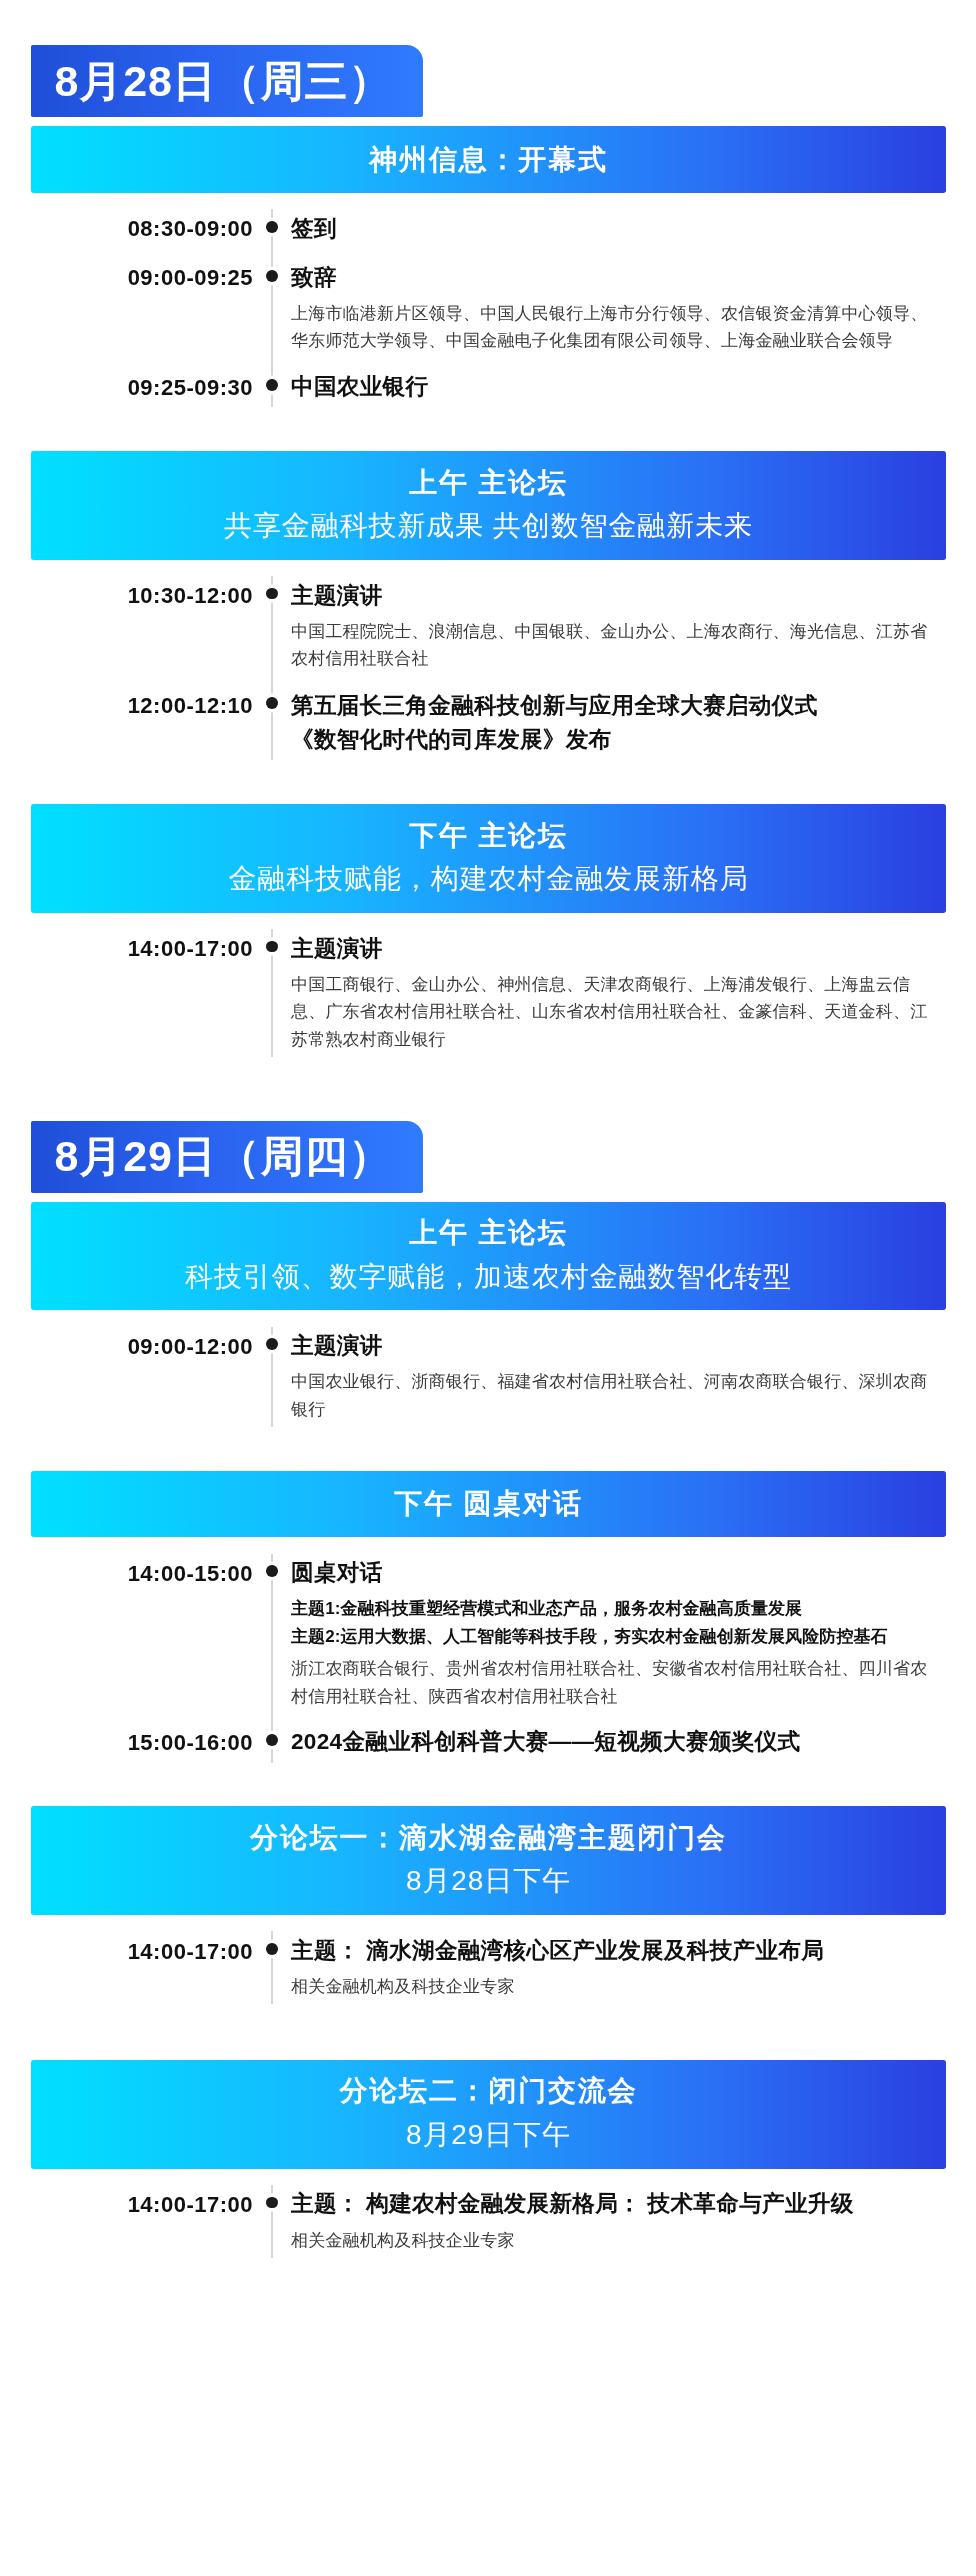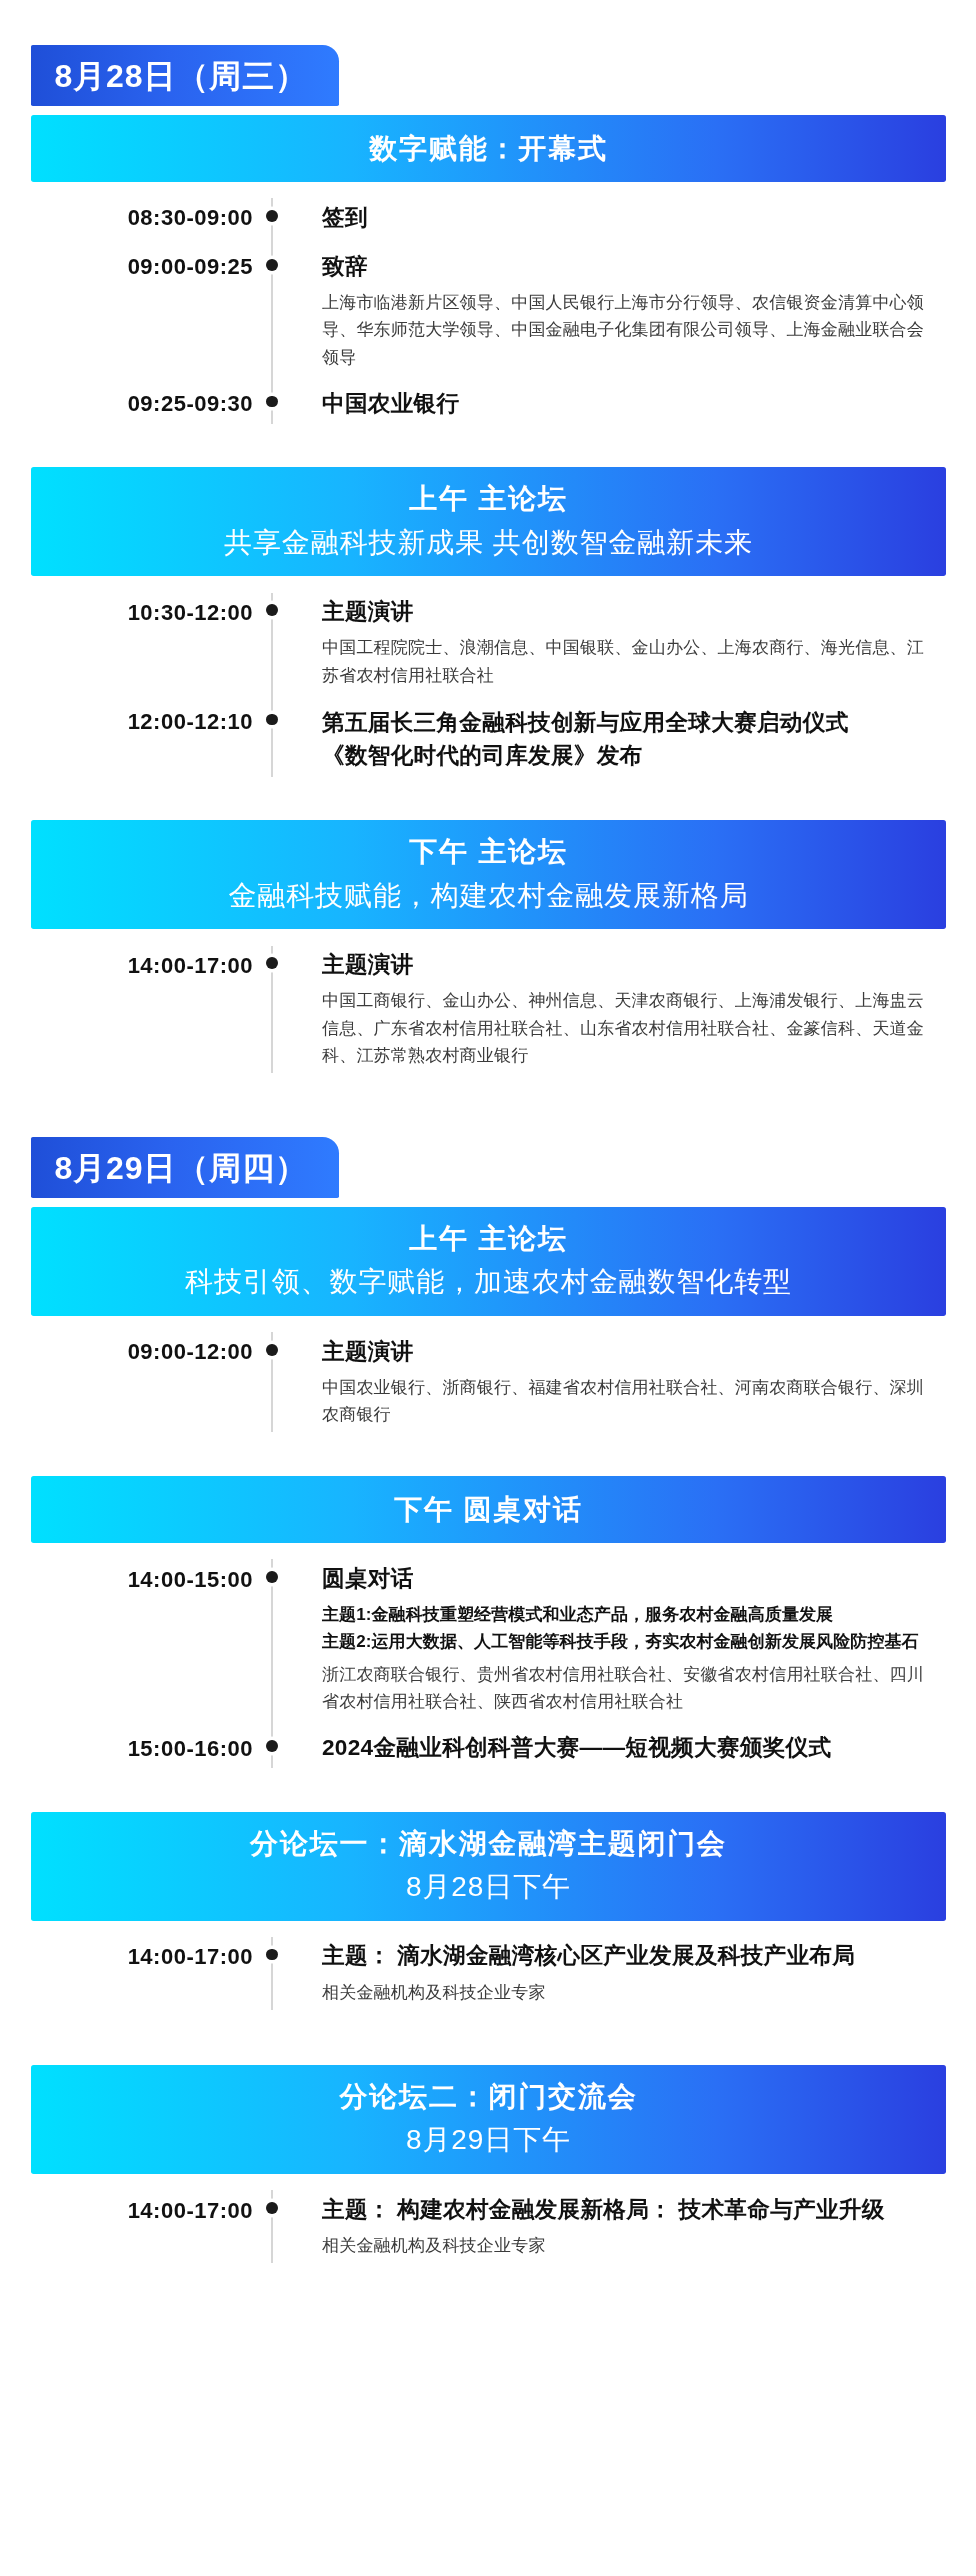--- a/index.html
+++ b/index.html
@@ -24,21 +24,21 @@
   }
 
   
   .day-header {
     display: inline-block;
     position: relative;
     padding: 14.5px 31px 14.5px 23.5px;
     margin: 20px 0 9px 0;
     background: linear-gradient(90deg, #1f4fd8 0%, #2a63ef 45%, #2f7bff 100%);
     color: #ffffff;
-    font-size: 32px;
+    font-size: 43px;
     font-weight: bold;
     letter-spacing: 0.9px;
     line-height: 1;
     border-radius: 1.8px 16.3px 1.8px 1.8px;
   }
 
   
   .banner {
     margin: 0 0 0 0;
     padding: 12.7px 16.3px;
@@ -109,21 +109,20 @@
     height: 11.8px;
     border-radius: 50%;
     background: #1b1b1b;
     position: relative;
     z-index: 2;
     box-shadow: 0 0 0 3.6px #ffffff;
   }
   .content {
     flex: 1 1 auto;
     padding-right: 5.4px;
-    margin-left: 31px;
   }
   .c-title {
     font-size: 22.6px;
     font-weight: bold;
     color: #111111;
     line-height: 1.45;
     letter-spacing: 0.3px;
   }
   .c-title.multi {
     line-height: 1.5;
@@ -148,21 +147,21 @@
   }
   .block-gap.lg { height: 43px; }
 </style>
 </head>
 <body>
 
 <div class="page">
   <div id="agenda-root">
       <div><div class="day-header">8月28日（周三）</div></div>
       <div class="banner single">
-        <div class="line1">数字赋能：开幕式</div>
+        <div class="line1">神州信息：开幕式</div>
       </div>
       <div class="timeline">
         <div class="row">
           <div class="time">08:30-09:00</div>
           <div class="dot-col">
             <span class="dot"></span>
           </div>
           <div class="content">
             <div class="c-title">签到</div>
           </div>

